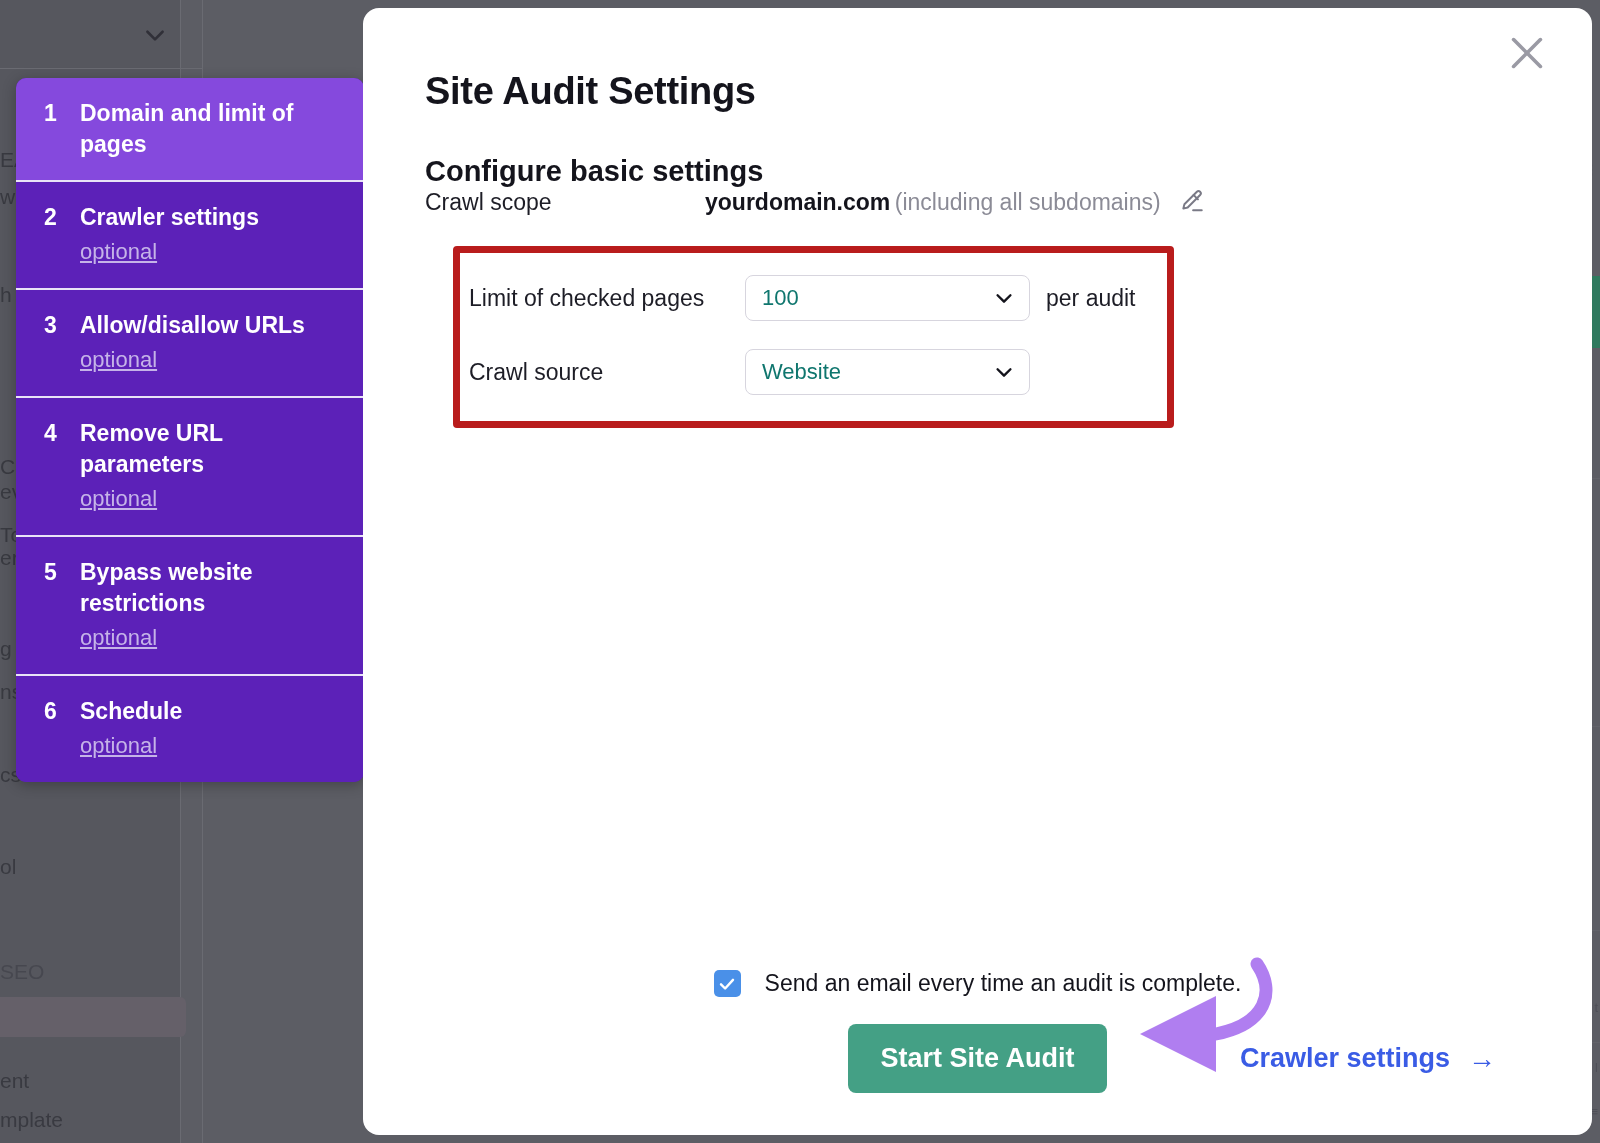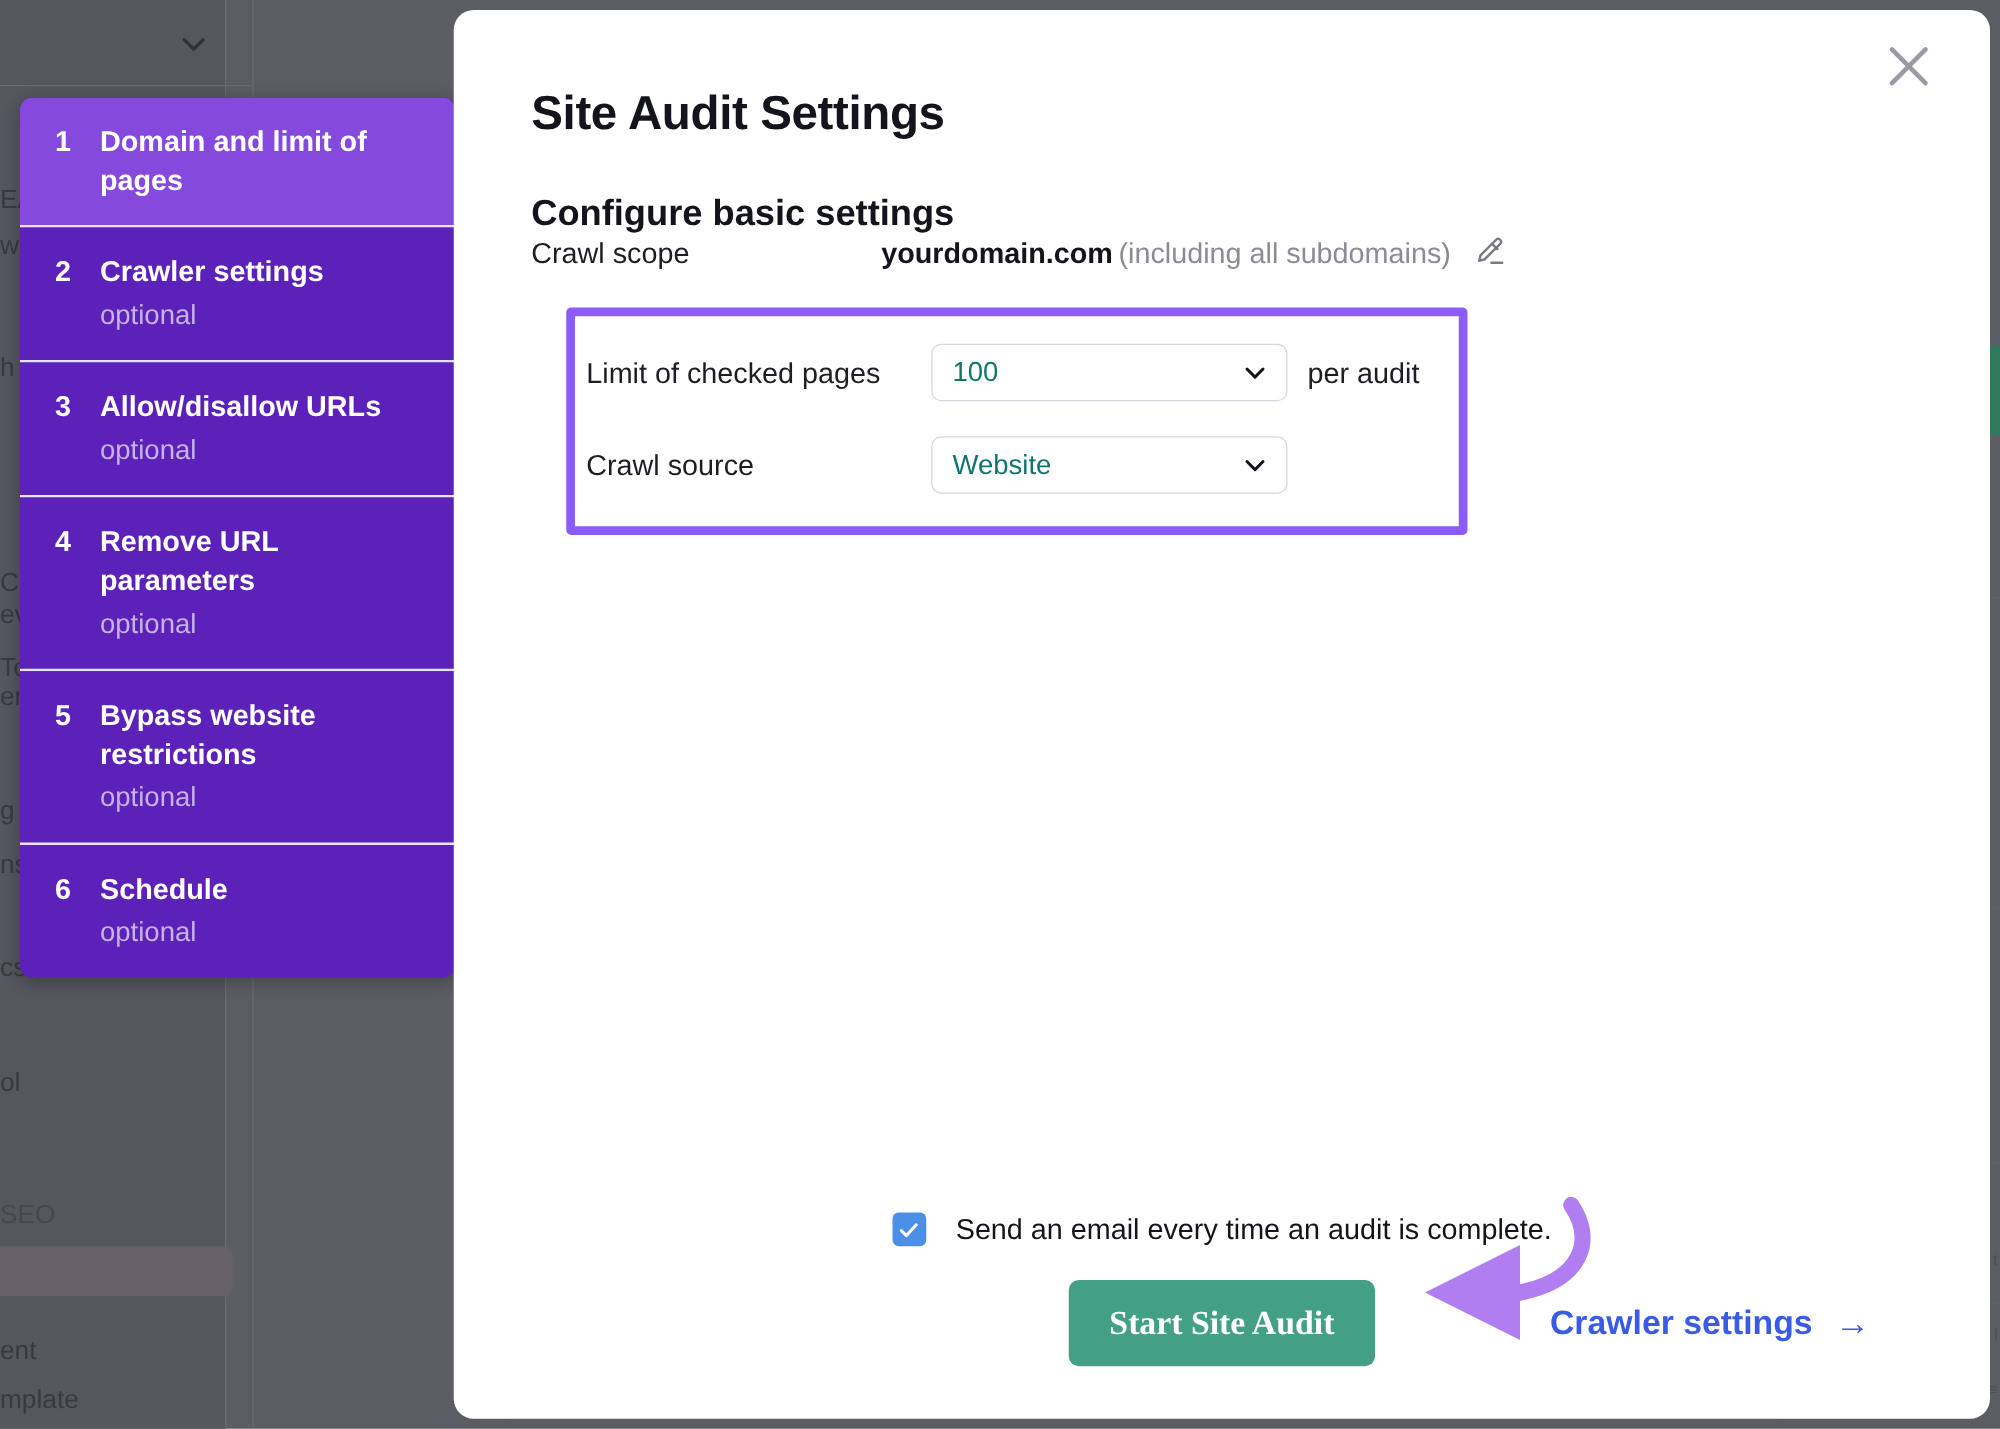--- a/index.html
+++ b/index.html
@@ -117,20 +117,21 @@
     font-size: 23px;
     font-weight: bold;
     line-height: 1.35;
     max-width: 235px;
   }
   .step-optional {
     color: #c5b3e8;
     font-size: 22px;
     line-height: 1.5;
     margin-top: 2px;
+    text-decoration: underline;
   }
 
   
   #modal {
     position: absolute;
     left: 363px; top: 8px;
     width: 1229px; height: 1127px;
     background: #ffffff;
     border-radius: 16px;
     overflow: hidden;
@@ -184,21 +185,21 @@
     cursor: pointer;
     display: inline-block;
     vertical-align: -4px;
   }
 
   
   #highlight-box {
     position: relative;
     margin: 30px 0 0 28px;
     width: 721px;
-    border: 7px solid #8b5cf6;
+    border: 7px solid #b91c1c;
     border-radius: 4px;
     padding: 22px 0 26px 9px;
   }
   #highlight-box .field-row { margin-top: 0; }
   #highlight-box .field-row + .field-row { margin-top: 28px; }
   #highlight-box .field-label { width: 276px; }
 
   .select {
     position: relative;
     width: 285px; height: 46px;
@@ -259,21 +260,21 @@
   }
   #start-audit-btn {
     background: #44a085;
     color: #fff;
     font-size: 27px;
     font-weight: bold;
     border: none;
     border-radius: 8px;
     padding: 19px 32px;
     cursor: pointer;
-    font-family: Liberation Serif, serif;
+    font-family: Liberation Sans, sans-serif;
   }
   #crawler-link {
     position: absolute;
     left: 877px;
     display: flex;
     align-items: center;
     gap: 18px;
     color: #3a5ce5;
     font-size: 27px;
     font-weight: bold;

